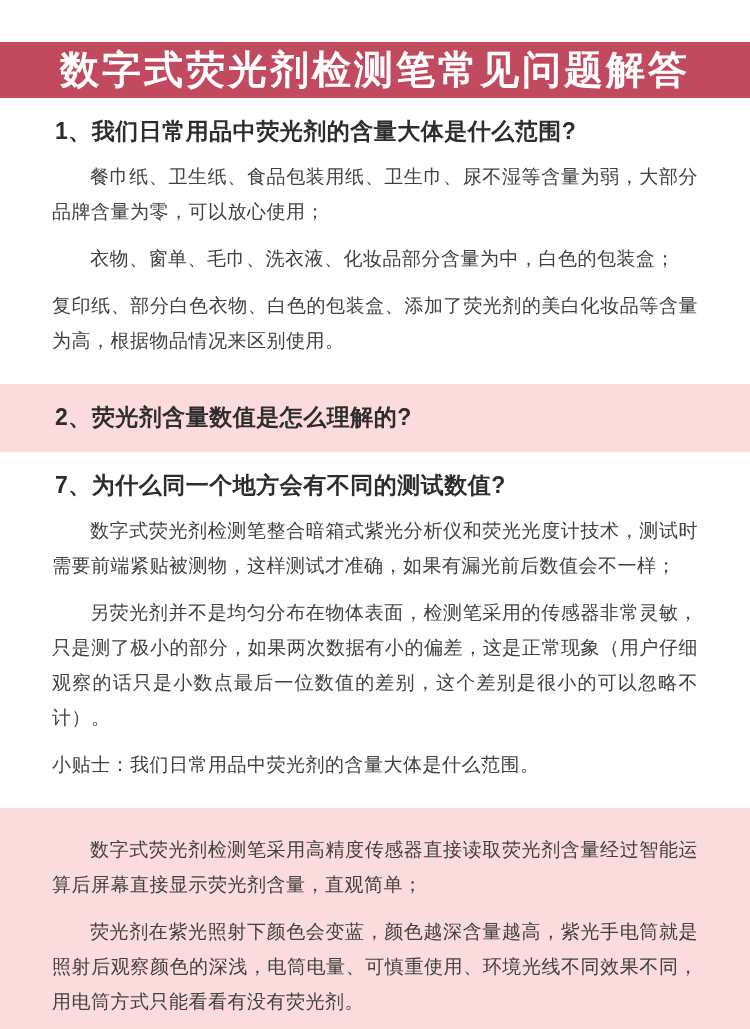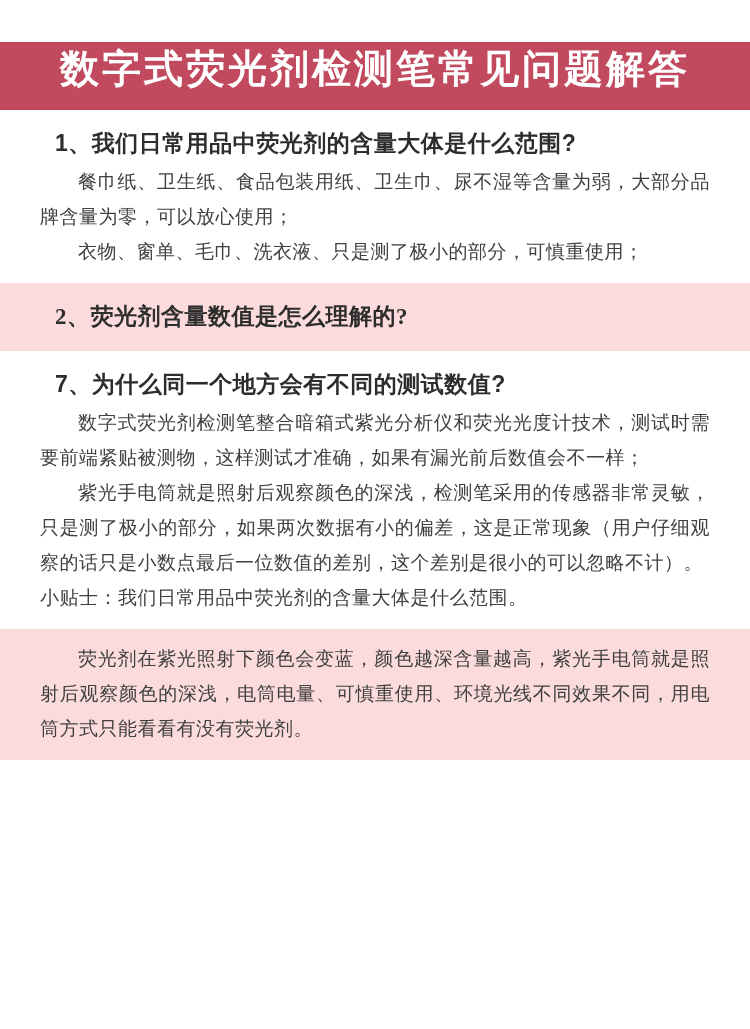--- a/index.html
+++ b/index.html
@@ -14,51 +14,51 @@
     min-height: 1029px;
     margin: 0 auto;
     background: #ffffff;
     overflow: hidden;
   }
   .top-space {
     height: 42px;
     background: #ffffff;
   }
   .banner {
-    height: 68px;
+    height: 56px;
     background: #c24a5e;
     display: flex;
+    align-items: center;
     justify-content: center;
   }
   .banner .title {
     color: #ffffff;
     font-size: 39px;
     font-weight: bold;
     letter-spacing: 3px;
     white-space: nowrap;
   }
   .section {
     padding: 12px 40px 14px 40px;
   }
   .section.pink {
     background: #fbdbdb;
-    font-family: Liberation Serif, serif;
   }
   .section.white {
     background: #ffffff;
   }
   .section .q-heading {
     margin: 6px 0 5px 15px;
     font-size: 23px;
     font-weight: bold;
     color: #2d2d2d;
     letter-spacing: 0.5px;
   }
   .section .q-para {
-    margin: 0;
+    margin: 12px;
     font-size: 19px;
     line-height: 35px;
     color: #404040;
     letter-spacing: 0.5px;
     text-align: justify;
   }
   .section .q-para.indent {
     text-indent: 2em;
   }
   .section:last-child {
@@ -72,35 +72,37 @@
 
   <div class="top-space"></div>
 
   <div class="banner">
     <div class="title">数字式荧光剂检测笔常见问题解答</div>
   </div>
 
   <div class="section white">
     <h2 class="q-heading">1、我们日常用品中荧光剂的含量大体是什么范围?</h2>
     <p class="q-para indent">餐巾纸、卫生纸、食品包装用纸、卫生巾、尿不湿等含量为弱，大部分品牌含量为零，可以放心使用；</p>
-    <p class="q-para indent">衣物、窗单、毛巾、洗衣液、只是测了极小的部分，可慎重使用；</p>
+    <p class="q-para indent">衣物、窗单、毛巾、洗衣液、化妆品部分含量为中，白色的包装盒；</p>
+    <p class="q-para">复印纸、部分白色衣物、白色的包装盒、添加了荧光剂的美白化妆品等含量为高，根据物品情况来区别使用。</p>
   </div>
 
   <div class="section pink">
     <h2 class="q-heading">2、荧光剂含量数值是怎么理解的?</h2>
   </div>
 
   <div class="section white">
     <h2 class="q-heading">7、为什么同一个地方会有不同的测试数值?</h2>
     <p class="q-para indent">数字式荧光剂检测笔整合暗箱式紫光分析仪和荧光光度计技术，测试时需要前端紧贴被测物，这样测试才准确，如果有漏光前后数值会不一样；</p>
-    <p class="q-para indent">紫光手电筒就是照射后观察颜色的深浅，检测笔采用的传感器非常灵敏，只是测了极小的部分，如果两次数据有小的偏差，这是正常现象（用户仔细观察的话只是小数点最后一位数值的差别，这个差别是很小的可以忽略不计）。</p>
+    <p class="q-para indent">另荧光剂并不是均匀分布在物体表面，检测笔采用的传感器非常灵敏，只是测了极小的部分，如果两次数据有小的偏差，这是正常现象（用户仔细观察的话只是小数点最后一位数值的差别，这个差别是很小的可以忽略不计）。</p>
     <p class="q-para">小贴士：我们日常用品中荧光剂的含量大体是什么范围。</p>
   </div>
 
   <div class="section pink">
+    <p class="q-para indent">数字式荧光剂检测笔采用高精度传感器直接读取荧光剂含量经过智能运算后屏幕直接显示荧光剂含量，直观简单；</p>
     <p class="q-para indent">荧光剂在紫光照射下颜色会变蓝，颜色越深含量越高，紫光手电筒就是照射后观察颜色的深浅，电筒电量、可慎重使用、环境光线不同效果不同，用电筒方式只能看看有没有荧光剂。</p>
   </div>
 
   <div class="section white">
     
     
   </div>
 
 </div>
 

